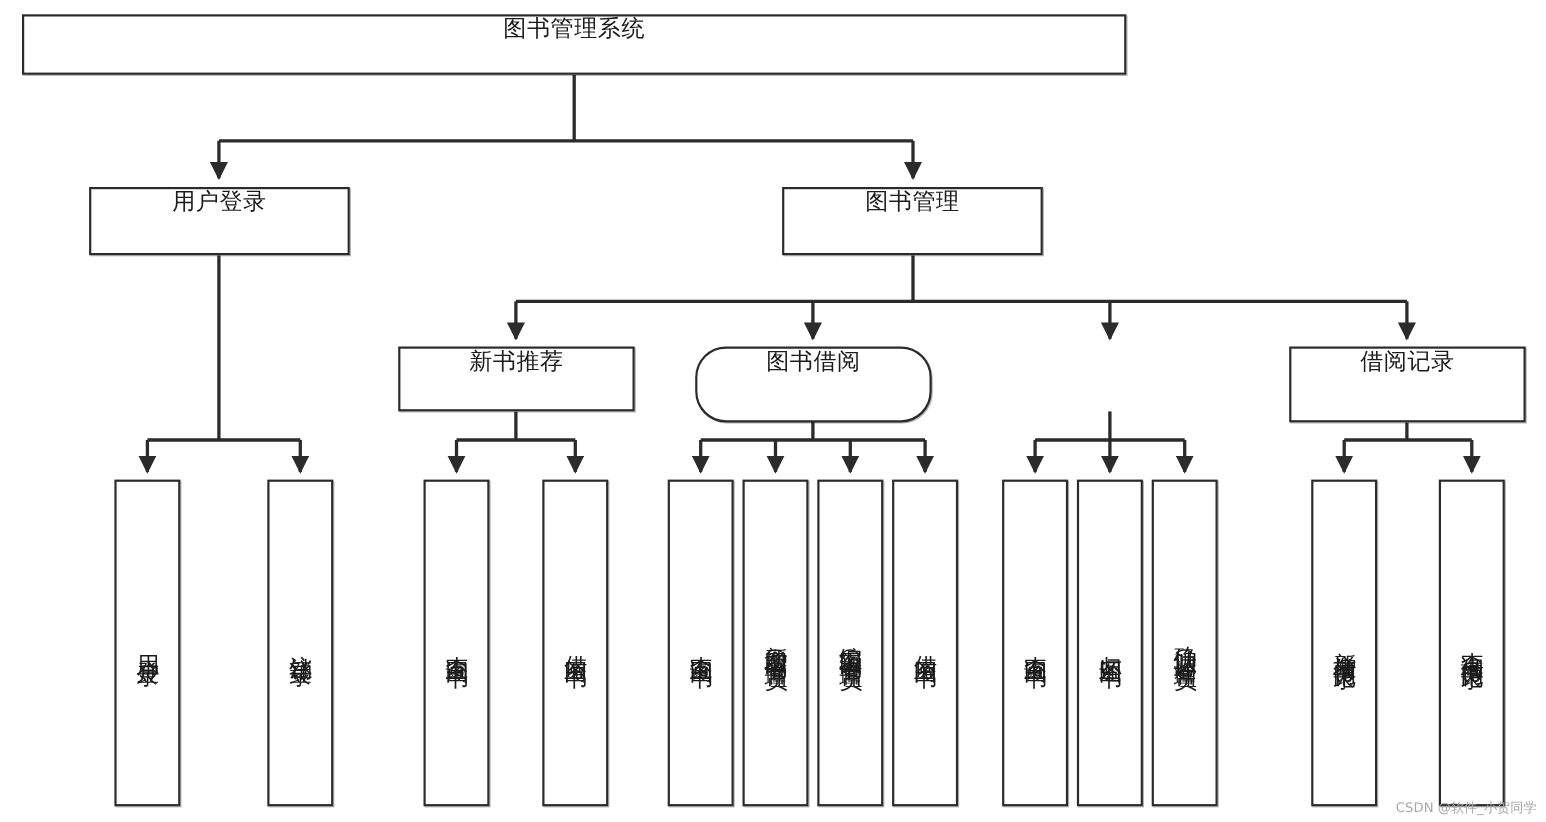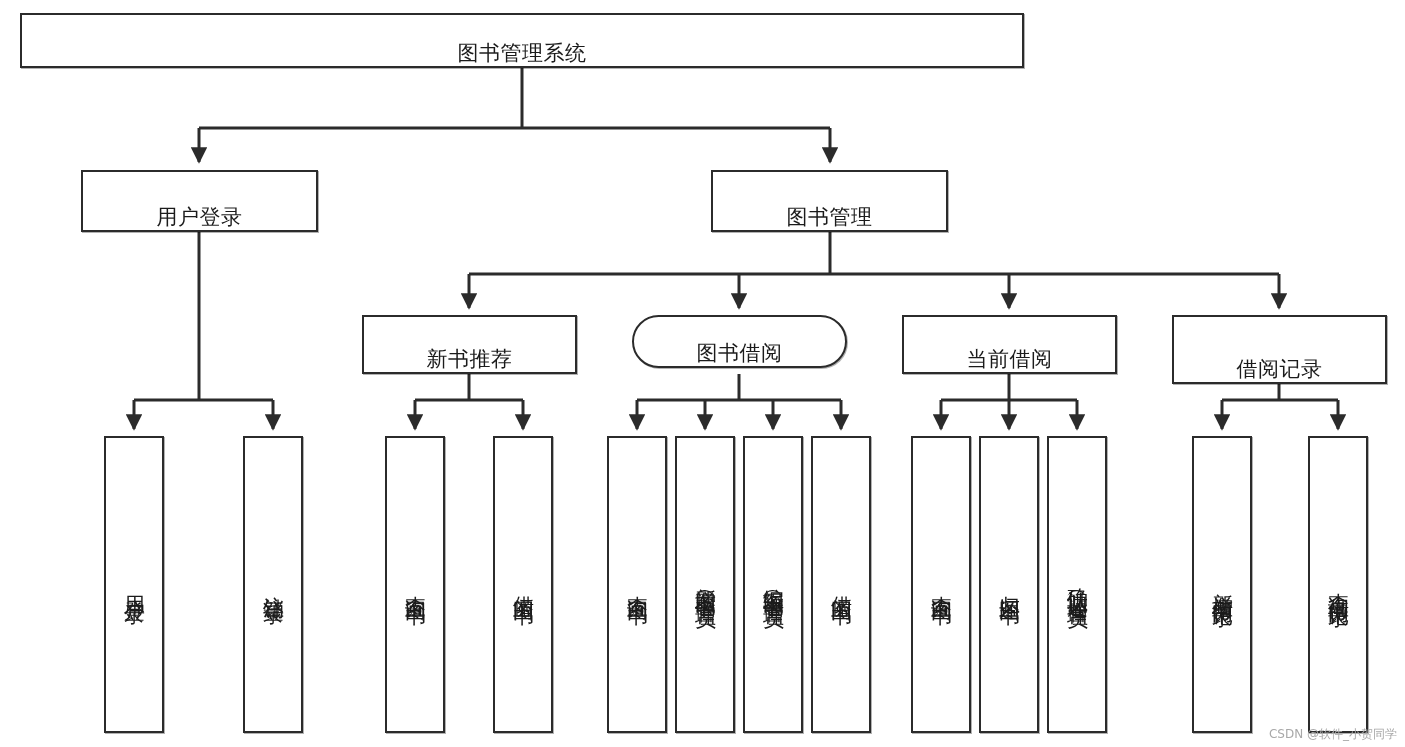--- a/index.html
+++ b/index.html
@@ -23,21 +23,21 @@
     width: 1405px;
     height: 747px;
     pointer-events: none;
   }
   .node {
     position: absolute;
     box-sizing: border-box;
     background: #ffffff;
     border: 2.5px solid #2b2b2b;
     display: flex;
-    align-items: flex-end;
+    align-items: flex-start;
     justify-content: center;
     box-shadow: 1px 1px 0 rgba(0,0,0,0.30);
   }
   .node .label {
     color: #1b1b1b;
     letter-spacing: 0.5px;
     line-height: 1.12;
     text-align: center;
     white-space: nowrap;
   }
@@ -133,25 +133,22 @@
   <div class="node horiz" style="left:81px; top:170px; width:237px; height:62px;">
     <span class="label">用户登录</span>
   </div>
   <div class="node horiz" style="left:711px; top:170px; width:237px; height:62px;">
     <span class="label">图书管理</span>
   </div>
 
   <div class="node horiz" style="left:362px; top:315px; width:215px; height:59px;">
     <span class="label">新书推荐</span>
   </div>
-  <div class="node horiz" style="left:632px; top:315px; width:215px; height:53px;border-radius:28px;">
+  <div class="node horiz" style="left:632px; top:315px; width:215px; height:69px;border-radius:28px;">
     <span class="label">图书借阅</span>
-  </div>
-  <div class="node horiz" style="left:902px; top:315px; width:215px; height:59px;">
-    <span class="label">当前借阅</span>
   </div>
   <div class="node horiz" style="left:1172px; top:315px; width:215px; height:69px;">
     <span class="label">借阅记录</span>
   </div>
 
   <div class="node vert" style="left:104px; top:436px; width:60px; height:297px;">
     <span class="label">用户登录</span>
   </div>
   <div class="node vert" style="left:243px; top:436px; width:60px; height:297px;">
     <span class="label">注销登录</span>

